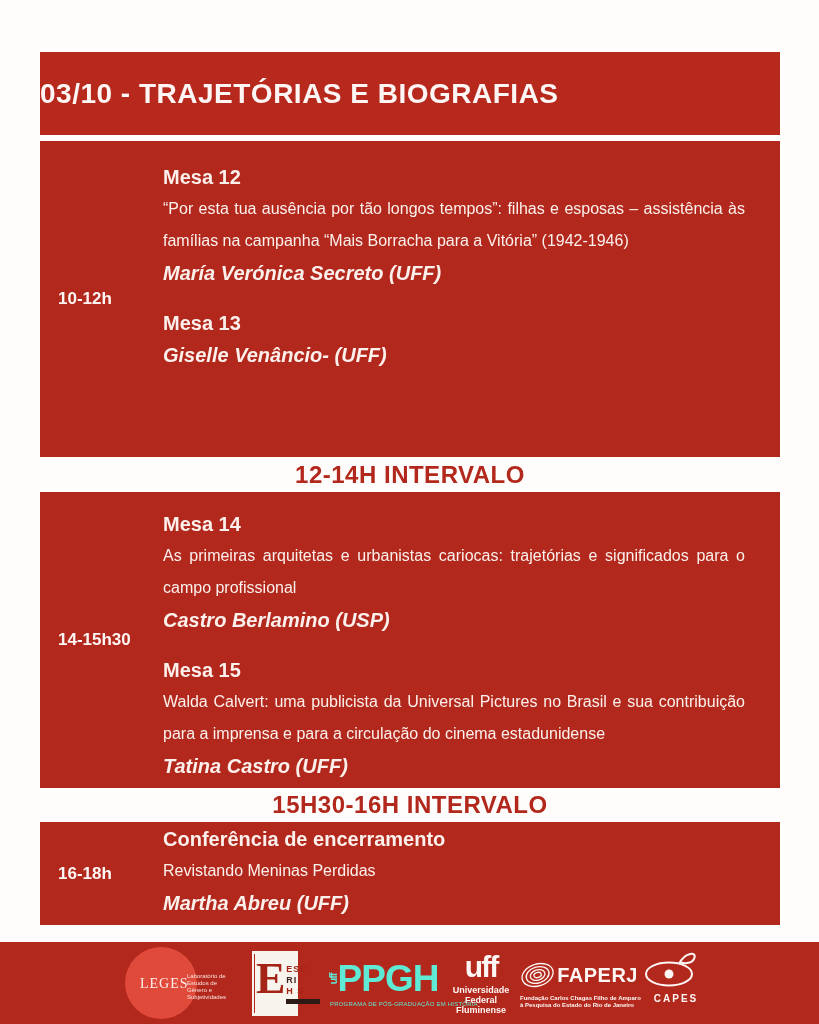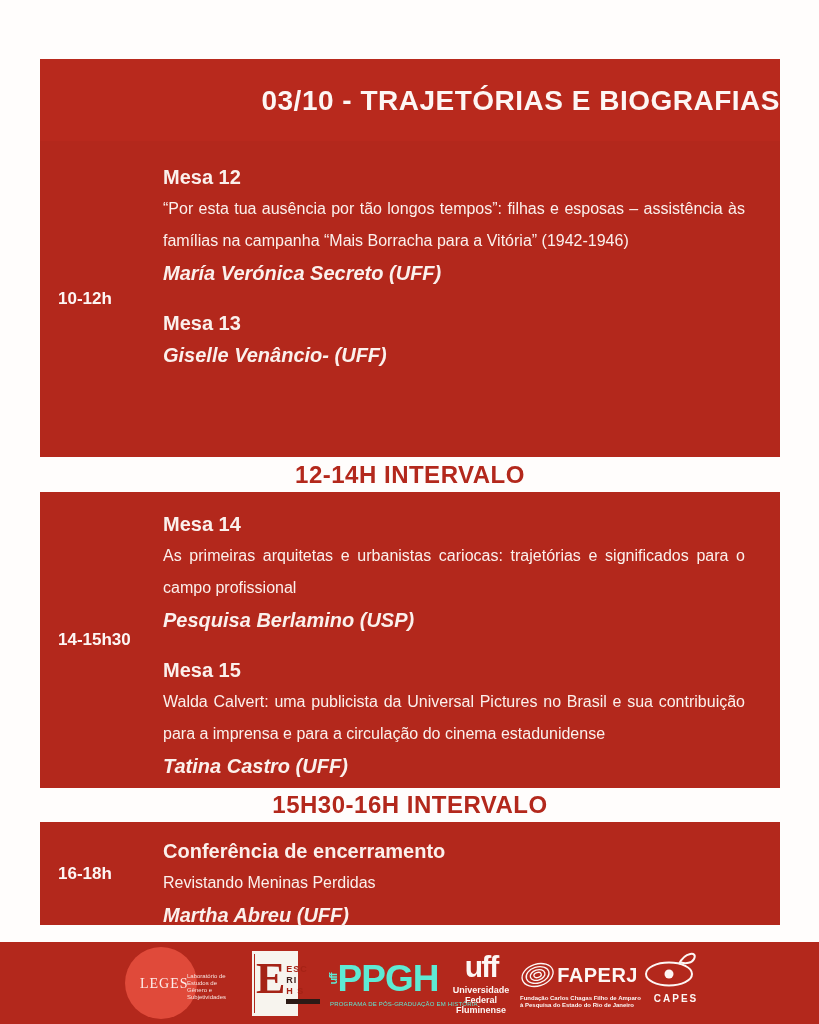--- a/index.html
+++ b/index.html
@@ -3,21 +3,21 @@
 <meta charset="utf-8">
 <style>
   * { margin:0; padding:0; box-sizing:border-box; }
   body { background:#e9e9e9; font-family:"Liberation Sans", sans-serif; }
   .page {
     position:relative; width:819px; height:1024px; margin:0 auto;
     background:#fffdfc; overflow:hidden;
   }
   .block { position:absolute; left:40px; width:740px; background:#b3281c; }
   .header-block {
-    top:59px; height:83px; display:flex; align-items:center; justify-content:flex-end;
+    top:52px; height:83px; display:flex; align-items:center; justify-content:flex-start;
     background:#b8291d;
   }
   .header-block h1 {
     color:#fdf6f4; font-size:28px; font-weight:bold; letter-spacing:0.5px;
   }
   .session { display:flex; color:#fbf0ec; }
   .time-col {
     width:123px; display:flex; align-items:center; padding-left:18px;
     font-size:17px; font-weight:bold; color:#fdf6f4; flex-shrink:0;
   }
@@ -114,37 +114,37 @@
   <div class="interval" style="top:457px; height:35px;">
     <span>12-14H INTERVALO</span>
   </div>
 
   <section class="block session" style="top:492px; height:296px;">
     <div class="time-col">14-15h30</div>
     <div class="content-col" style="padding-top:16px;">
       <div class="item">
         <div class="mesa">Mesa 14</div>
         <p class="desc">As primeiras arquitetas e urbanistas cariocas: trajetórias e significados para o campo profissional</p>
-        <div class="speaker">Pesquisa Berlamino (USP)</div>
+        <div class="speaker">Castro Berlamino (USP)</div>
       </div>
       <div class="item">
         <div class="mesa">Mesa 15</div>
         <p class="desc">Walda Calvert: uma publicista da Universal Pictures no Brasil e sua contribuição para a imprensa e para a circulação do cinema estadunidense</p>
         <div class="speaker">Tatina Castro (UFF)</div>
       </div>
     </div>
   </section>
 
   <div class="interval" style="top:788px; height:34px;">
     <span>15H30-16H INTERVALO</span>
   </div>
 
   <section class="block session" style="top:822px; height:103px;">
     <div class="time-col">16-18h</div>
-    <div class="content-col" style="padding-top:13px;">
+    <div class="content-col" style="padding-top:1px;">
       <div class="item">
         <div class="mesa">Conferência de encerramento</div>
         <p class="desc" style="text-align:left;">Revistando Meninas Perdidas</p>
         <div class="speaker">Martha Abreu (UFF)</div>
       </div>
     </div>
   </section>
 
   <footer class="footer">
 

